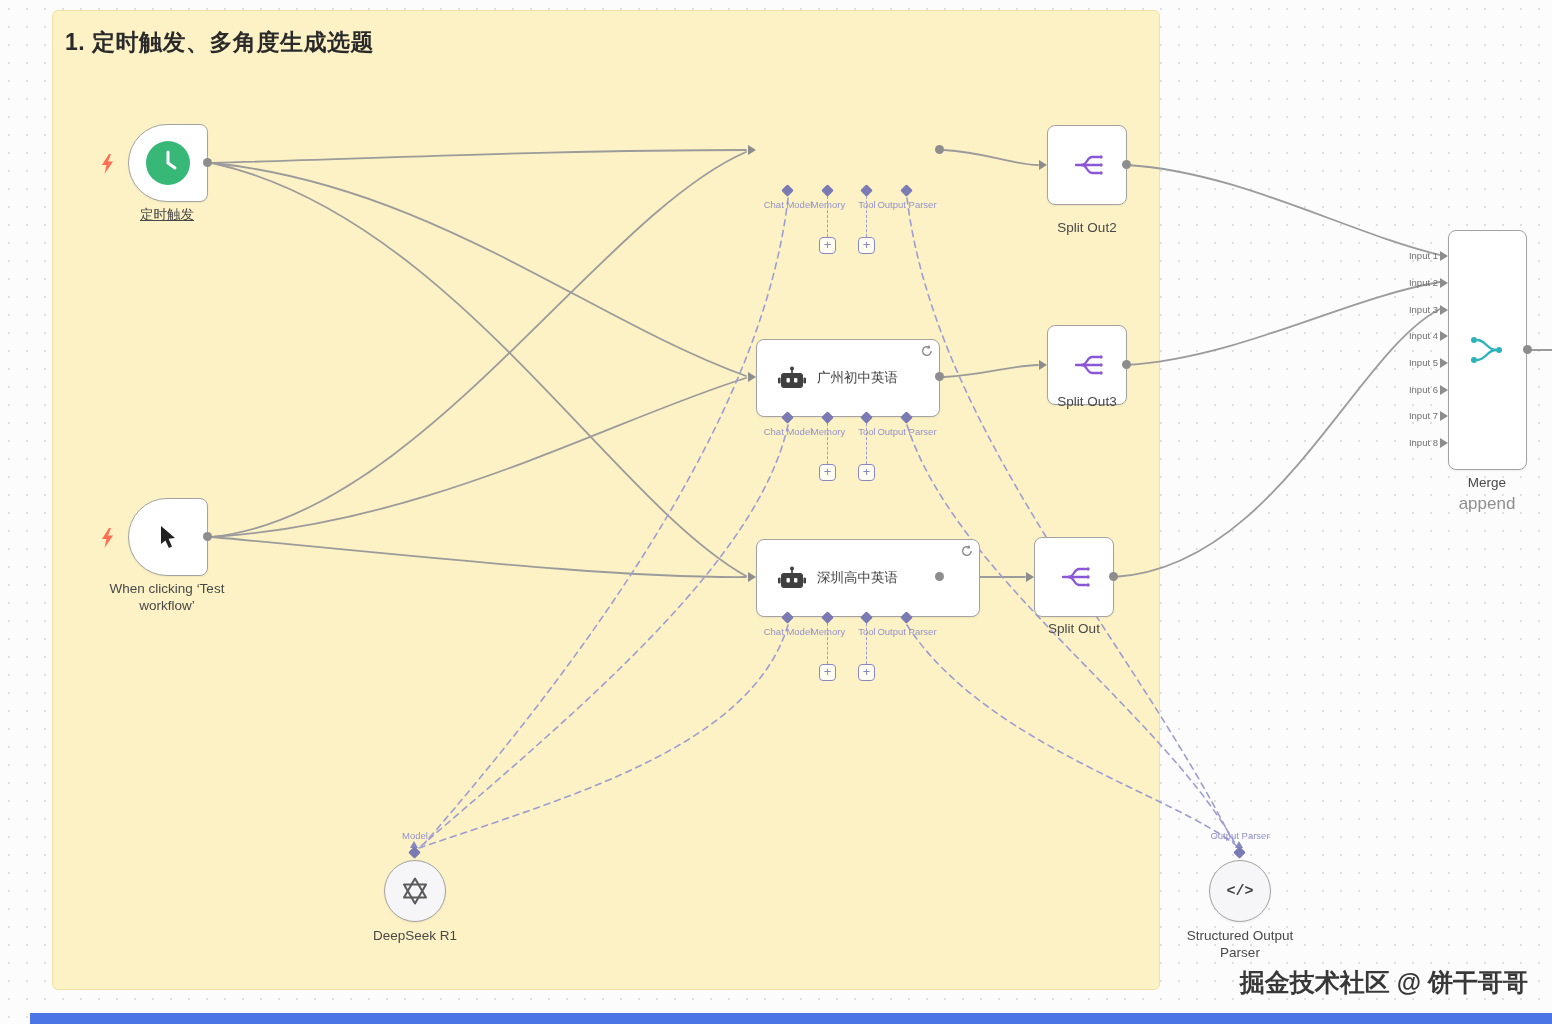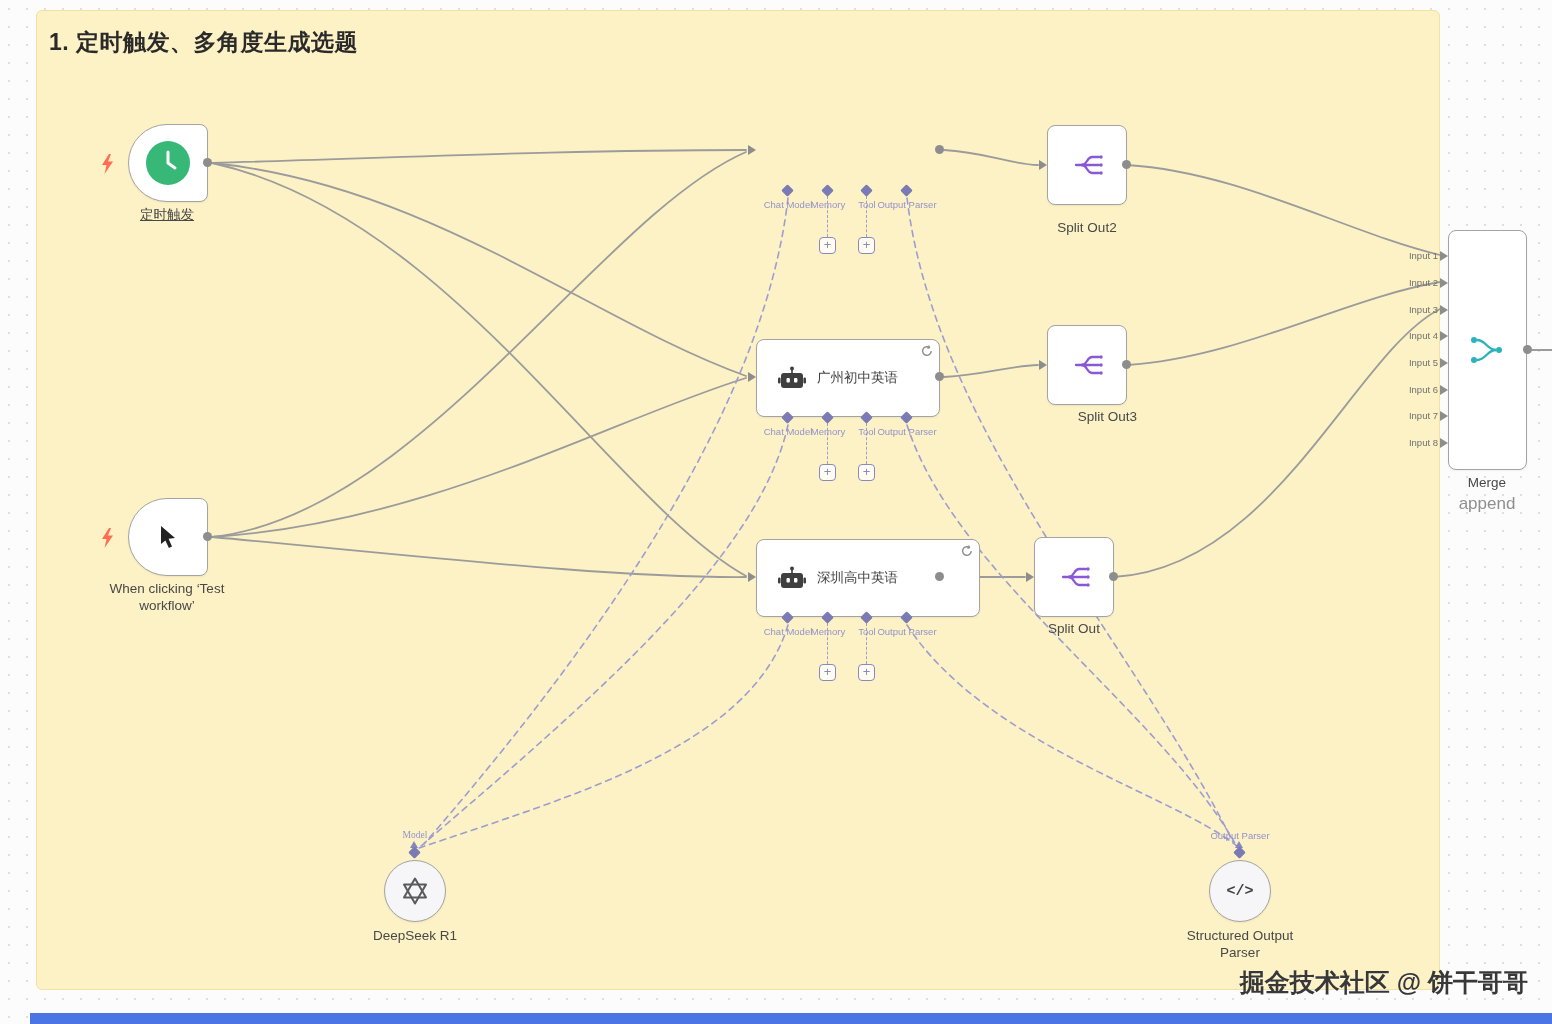--- a/index.html
+++ b/index.html
@@ -4,21 +4,21 @@
 <style>
   * { margin:0; padding:0; box-sizing:border-box; }
   html,body { width:1552px; height:1024px; font-family:"Liberation Sans","DejaVu Sans",sans-serif; }
   .canvas {
     position:relative; width:1552px; height:1024px; overflow:hidden;
     background-color:#fcfcfc;
     background-image:radial-gradient(#dedede 1.1px, transparent 1.1px);
     background-size:18px 18px;
   }
   .sticky {
-    position:absolute; left:36px; top:10px; width:1404px; height:980px;
+    position:absolute; left:52px; top:10px; width:1108px; height:980px;
     background:#fdf2c5; border:1px solid #f1e2a4; border-radius:6px; z-index:0;
   }
   .sticky-title { position:absolute; left:12px; top:16px; font-size:23px; font-weight:700; color:#2a2a2a; letter-spacing:.5px; }
   svg.wires { position:absolute; left:0; top:0; z-index:1; pointer-events:none; }
   .node {
     position:absolute; background:#ffffff; border:1.6px solid #a3a3a3; border-radius:8px;
     z-index:2; box-shadow:0 1px 2px rgba(0,0,0,.06);
     display:flex; align-items:center; justify-content:center;
   }
   .trigger { border-radius:39px 8px 8px 39px; }
@@ -209,21 +209,21 @@
         <path d="M12 17 C17 17 17 25 22 25 H29"></path>
       </g>
       <g fill="#8a57d6">
           <circle cx="31" cy="9" r="1.7"></circle>
           <circle cx="31" cy="17" r="1.7"></circle>
           <circle cx="31" cy="25" r="1.7"></circle>
         </g>
     </svg>
   </div>
   <div class="out-dot" style="left:1122px;top:360px;"></div>
-  <div class="node-label" style="left:1037px;top:409px;width:100px;text-align:right;">Split Out3</div>
+  <div class="node-label" style="left:1037px;top:394px;width:100px;">Split Out3</div>
 
   <div class="arr-r" style="left:1026px;top:572px;"></div>
   <div class="node" style="left:1034px;top:537px;width:80px;height:80px;">
     <svg width="35" height="34">
       <g stroke="#8a57d6" stroke-width="2.3" fill="none" stroke-linecap="round">
         <path d="M6 17 H12"></path>
         <path d="M12 17 C17 17 17 9 22 9 H29"></path>
         <path d="M12 17 H29"></path>
         <path d="M12 17 C17 17 17 25 22 25 H29"></path>
       </g>
@@ -263,21 +263,21 @@
   <div class="merge-lbl" style="left:1386px;top:304px;">Input 3</div>
   <div class="merge-lbl" style="left:1386px;top:330px;">Input 4</div>
   <div class="merge-lbl" style="left:1386px;top:357px;">Input 5</div>
   <div class="merge-lbl" style="left:1386px;top:384px;">Input 6</div>
   <div class="merge-lbl" style="left:1386px;top:410px;">Input 7</div>
   <div class="merge-lbl" style="left:1386px;top:437px;">Input 8</div>
   <div class="out-dot" style="left:1523px;top:345px;"></div>
   <div class="node-label" style="left:1437px;top:475px;width:100px;text-align:center;">Merge</div>
   <div class="sub-label" style="left:1437px;top:494px;width:100px;">append</div>
 
-  <div class="port-label" style="left:415px;top:830px;font-family:Liberation Serif, serif;">Model</div>
+  <div class="port-label" style="left:415px;top:830px;">Model</div>
   <div class="arr-u" style="left:410px;top:841px;"></div>
   <div class="diamond" style="left:410px;top:848px;"></div>
   <div class="node round" style="left:384px;top:860px;width:62px;height:62px;">
     <svg width="34" height="34">
       <g stroke="#5a5a5a" stroke-width="2" fill="none" stroke-linejoin="round">
         <path d="M17 4.5 L28 23.5 L6 23.5 Z"></path>
         <path d="M17 29.5 L6 10.5 L28 10.5 Z"></path>
       </g>
     </svg>
   </div>

